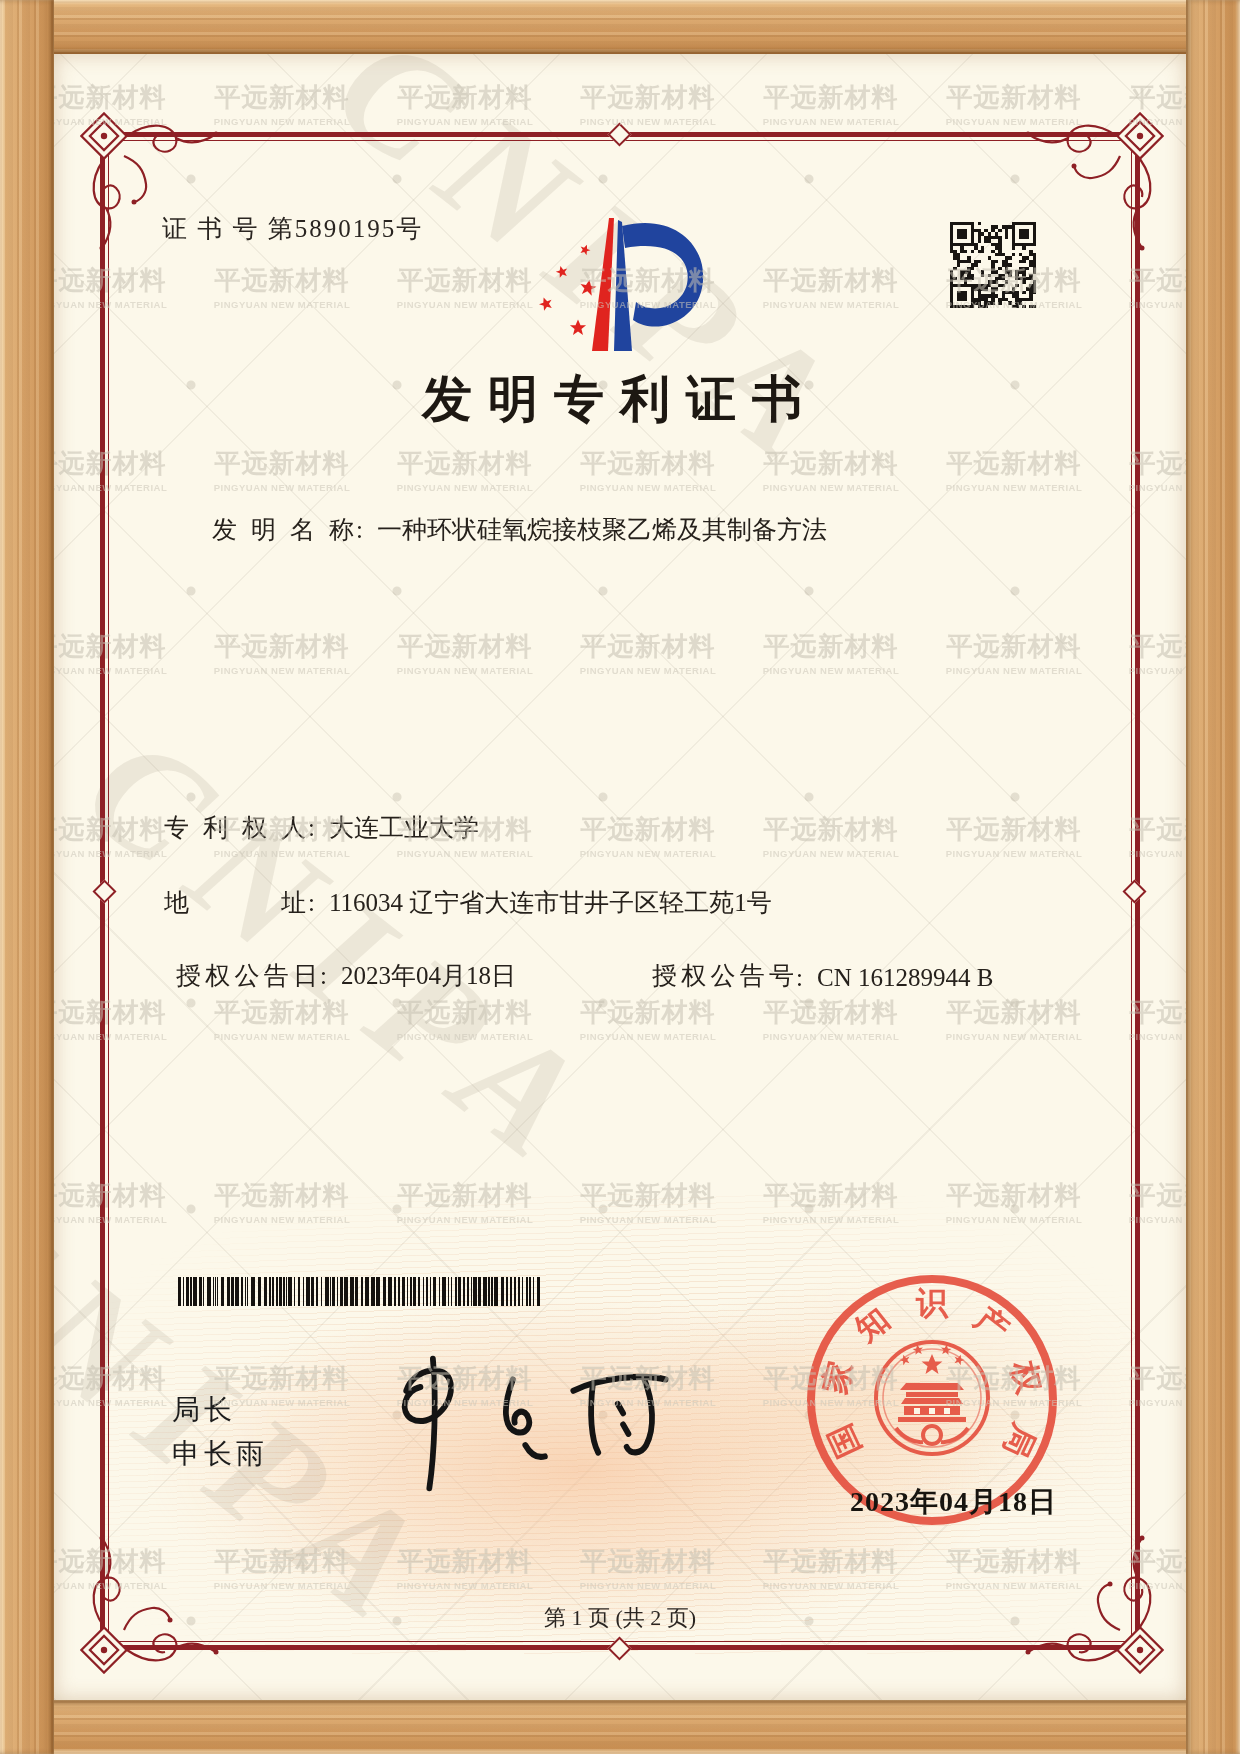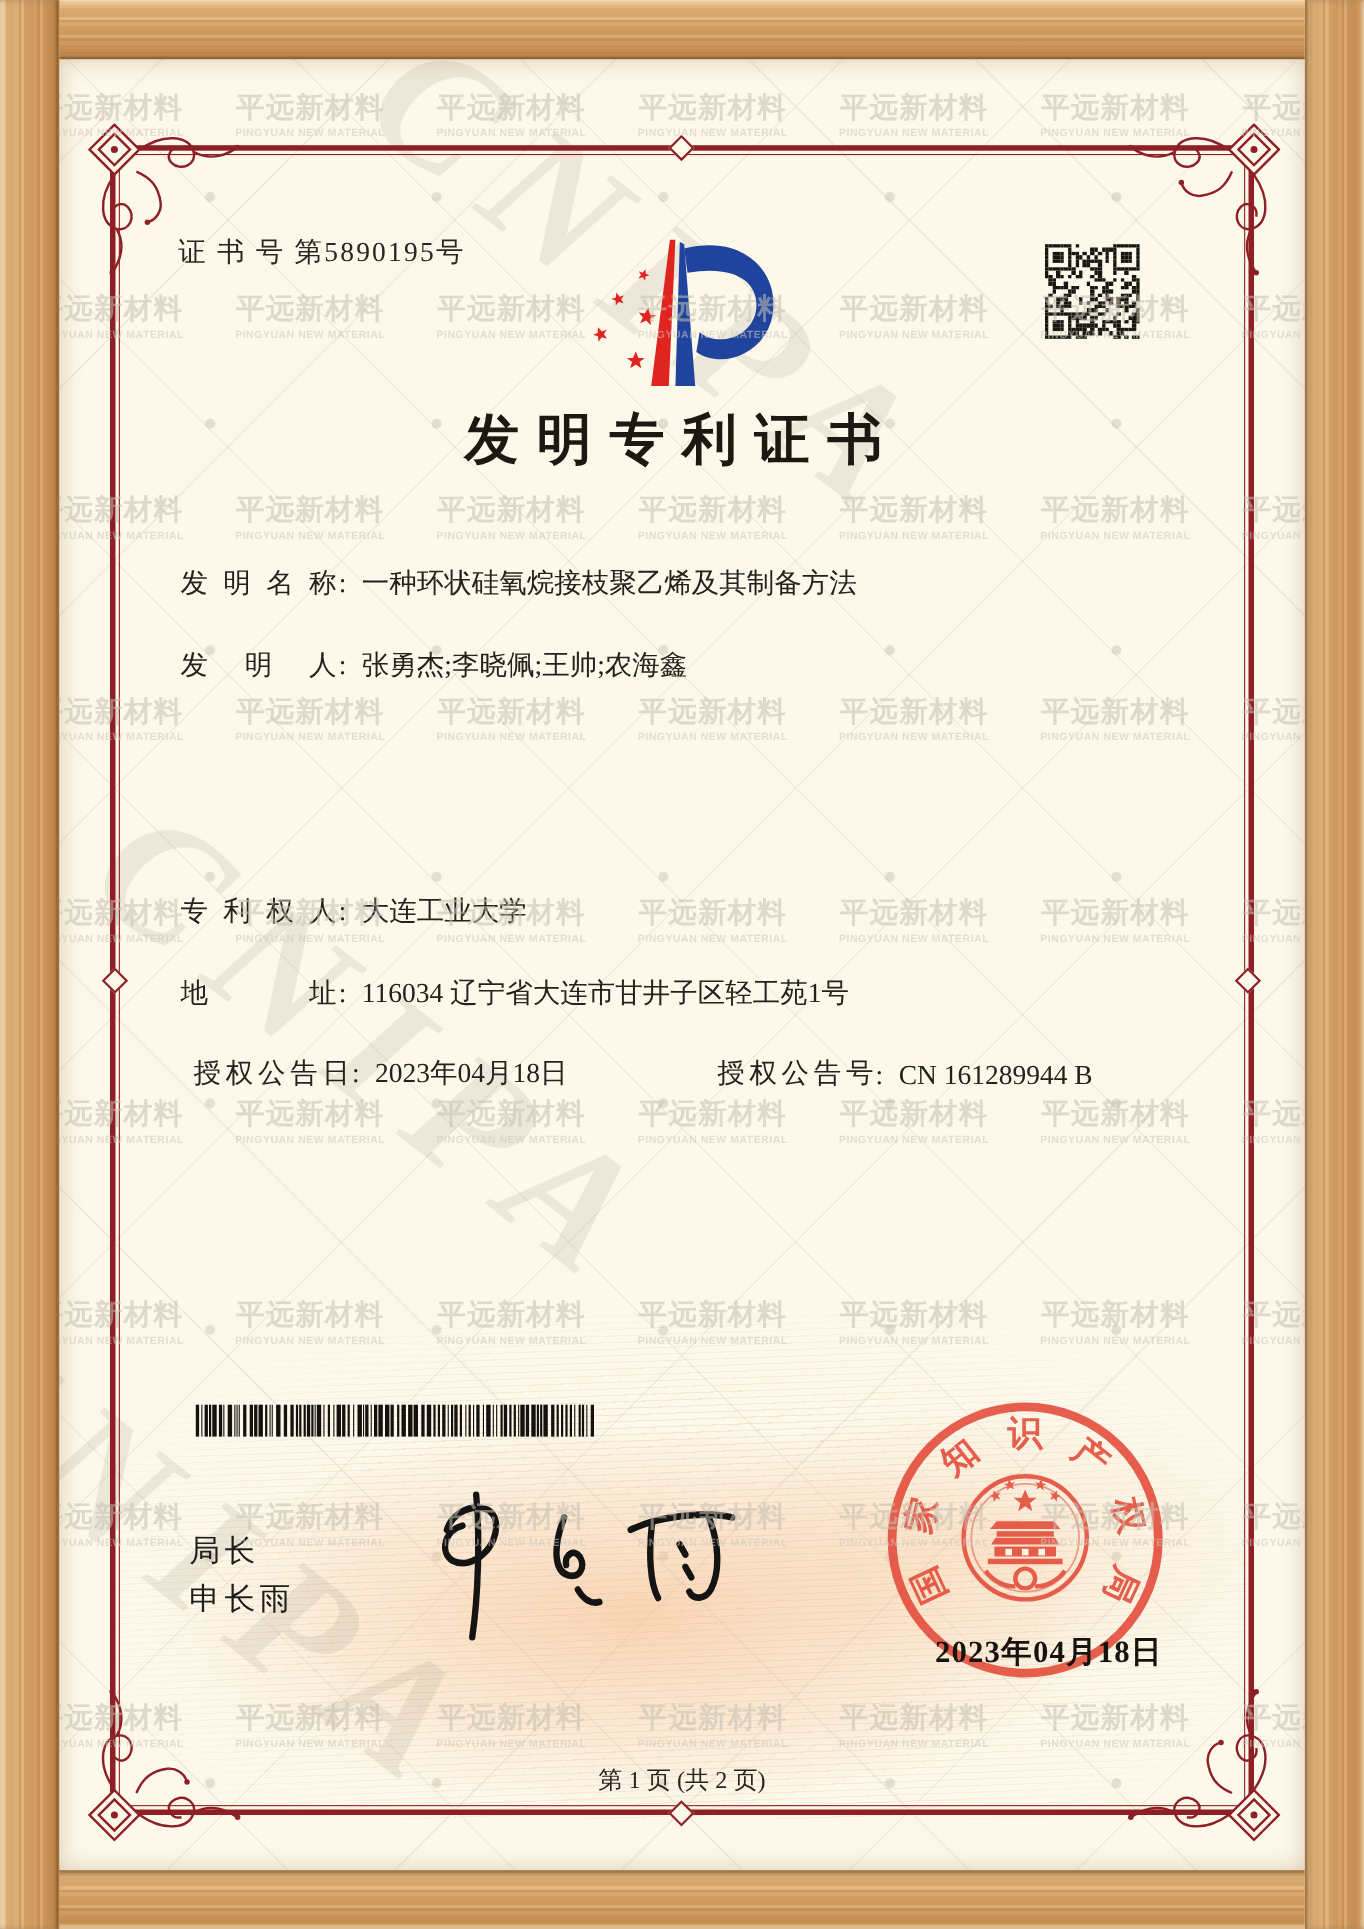--- a/index.html
+++ b/index.html
@@ -799,22 +799,21 @@
 
       <div id="fields">
         <div class="grant-row">
           <div class="grant-pair" style="left:12px;">
             <span class="field-label">授权公告日</span><span class="colon">:</span><span>2023年04月18日</span>
           </div>
           <div class="grant-pair" style="left:488px;">
             <span class="field-label">授权公告号</span><span class="colon">:</span><span>CN 161289944 B</span>
           </div>
         </div>
-      <div class="field-row" style="top: 0px;"><span class="field-label">发明名称</span><span class="colon">:</span><span>一种环状硅氧烷接枝聚乙烯及其制备方法</span></div>
-          <div class="field-row" style="top: 75px;"><span class="field-label">发明人</span><span class="colon">:</span><span>张勇杰;李晓佩;王帅;农海鑫</span></div>
+      <div class="field-row" style="top: 0px; margin-left: 48px;"><span class="field-label">发明名称</span><span class="colon">:</span><span>一种环状硅氧烷接枝聚乙烯及其制备方法</span></div>
           <div class="field-row" style="top: 298px;"><span class="field-label">专利权人</span><span class="colon">:</span><span>大连工业大学</span></div>
           <div class="field-row" style="top: 373px;"><span class="field-label">地址</span><span class="colon">:</span><span>116034 辽宁省大连市甘井子区轻工苑1号</span></div>
         </div>
 
 
       <div id="barcode">
           <div class="bar" style="width: 3px;"></div>
           <div class="gap" style="width: 2px;"></div>
           <div class="bar" style="width: 1px;"></div>
           <div class="gap" style="width: 2px;"></div>

